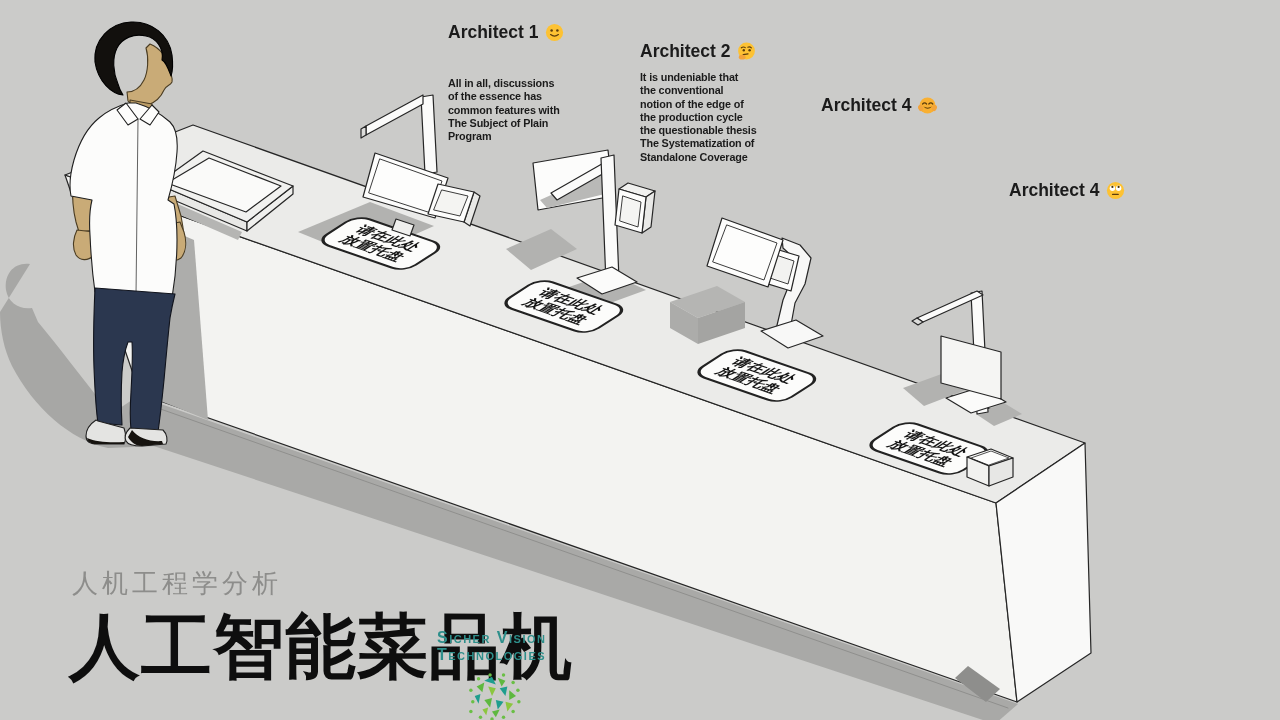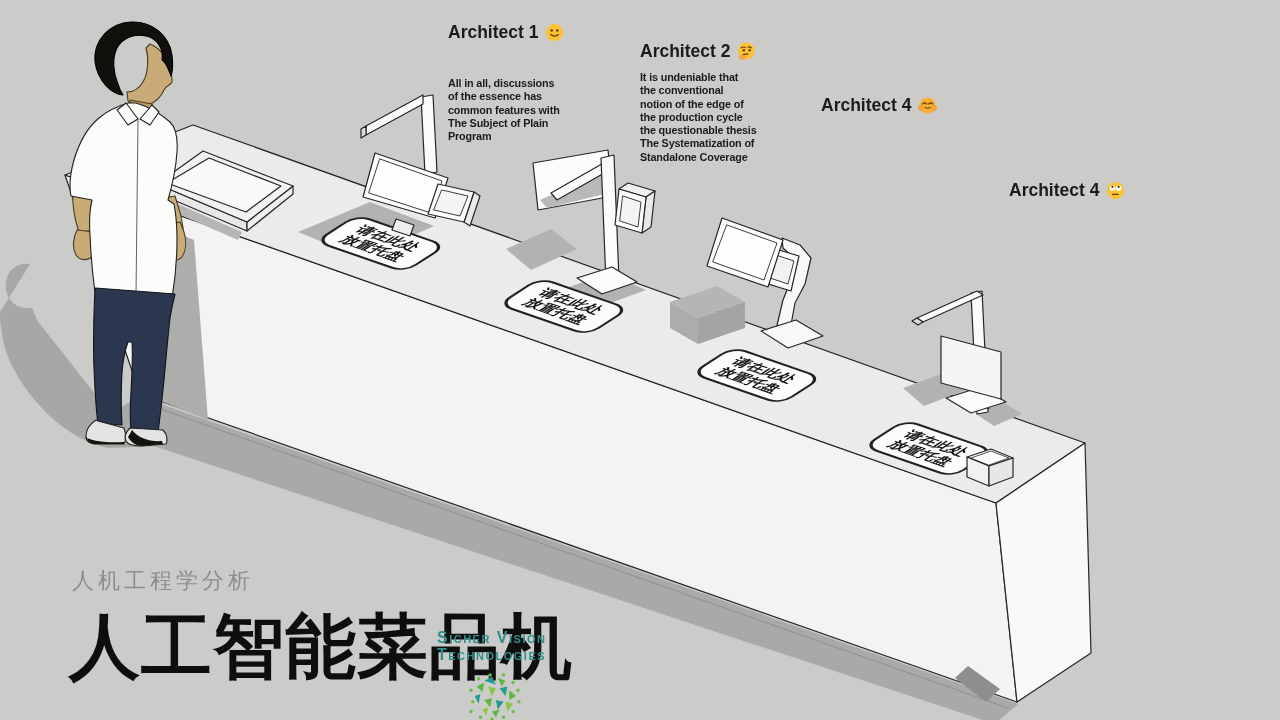--- a/index.html
+++ b/index.html
@@ -12,21 +12,21 @@
   .annotation{position:absolute;color:#1b1b1b;}
   .annotation .head{display:flex;align-items:center;gap:7px;font-size:17.5px;font-weight:700;line-height:20px;white-space:nowrap;}
   .annotation .body{margin-top:10px;font-size:10.8px;line-height:13.3px;font-weight:700;letter-spacing:-0.15px;white-space:pre-line;}
   .annotation.first .body{margin-top:35px;}
   .a1{left:448px;top:22px;width:140px;}
   .a2{left:640px;top:41px;width:140px;}
   .a3{left:821px;top:95px;width:130px;}
   .a4{left:1009px;top:180px;width:140px;text-align:right;}
   .emoji{width:19px;height:19px;flex:0 0 auto;}
   
-  .subtitle{position:absolute;left:72px;top:566px;font-size:22px;letter-spacing:4px;color:#8d8d8b;font-weight:400;}
+  .subtitle{position:absolute;left:72px;top:566px;font-size:26px;letter-spacing:4px;color:#8d8d8b;font-weight:400;}
   .title{position:absolute;left:69px;top:600px;font-size:71px;font-weight:700;letter-spacing:1px;color:#0e0e0e;}
   .logo{position:absolute;left:437px;top:629px;display:flex;align-items:center;gap:10px;flex-direction:column;}
   .logo-text{color:#2e8f8b;font-variant:small-caps;font-weight:700;font-size:16px;line-height:17px;letter-spacing:1.5px;}
   .logo-icon{width:58px;height:48px;}
 </style>
 </head>
 <body>
 
 <div class="stage">
 

